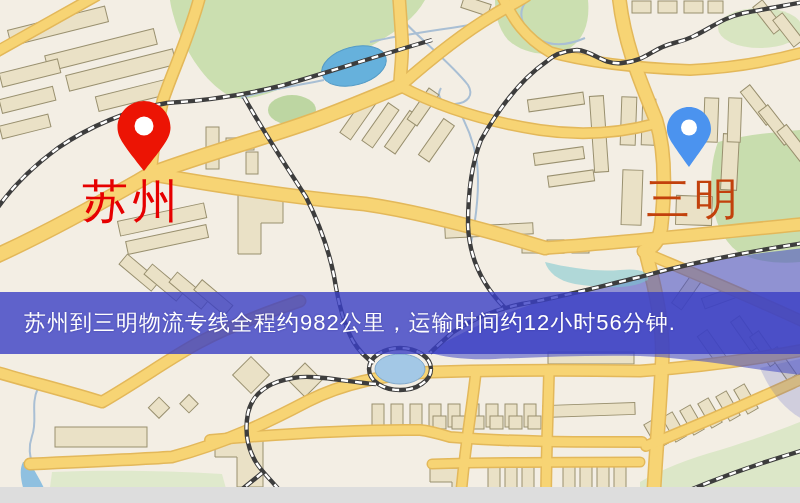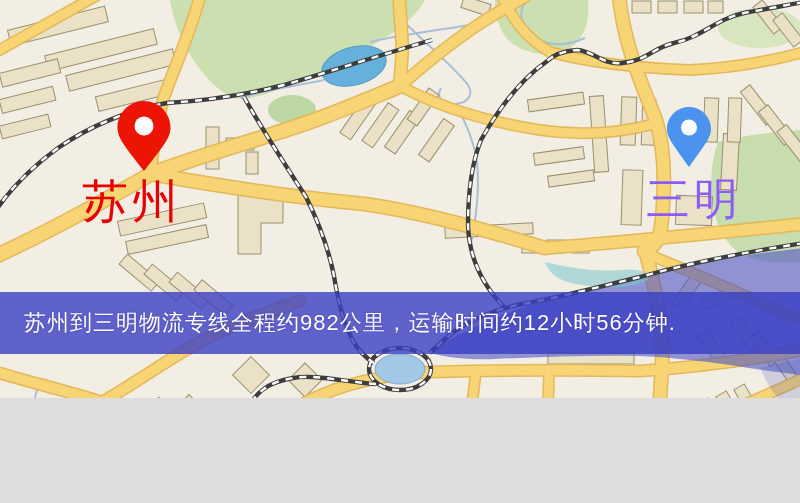--- a/index.html
+++ b/index.html
@@ -1,23 +1,23 @@
 <!DOCTYPE html>
 <html><head>
 <meta charset="utf-8">
 <style>
   html,body{margin:0;padding:0;background:#ddd;}
-  #stage{position:relative;width:800px;height:398px;overflow:hidden;
+  #stage{position:relative;width:800px;height:487px;overflow:hidden;
          font-family:"Liberation Sans",sans-serif;background:#f3eee4;}
   #mapsvg{position:absolute;left:0;top:0;}
   .pin{position:absolute;}
   .place-label{position:absolute;font-weight:500;line-height:1;
                letter-spacing:4px;white-space:nowrap;}
   #origin-label{left:82px;top:178px;font-size:46px;color:#e60000;}
-  #dest-label{left:646px;top:177px;font-size:44px;color:#8b5cf6;}
+  #dest-label{left:646px;top:177px;font-size:44px;color:#c2410c;}
   #banner{position:absolute;left:0;top:292px;width:800px;height:62px;
           background:rgba(58,62,196,0.80);display:flex;align-items:center;}
   #banner-text{color:#ffffff;font-size:22px;letter-spacing:1px;
                padding-left:24px;white-space:nowrap;
                text-shadow:0 0 2px rgba(40,40,140,.6);}
   .b{fill:#eae1c6;stroke:#99906f;stroke-width:1;}
   .rc{stroke:#e3b85a;fill:none;stroke-linecap:round;stroke-linejoin:round;}
   .rf{stroke:#f7d474;fill:none;stroke-linecap:round;stroke-linejoin:round;}
   .rrb{stroke:#3d3d3d;stroke-width:4.4;fill:none;}
   .rrw{stroke:#ffffff;stroke-width:2.4;fill:none;stroke-dasharray:7 7;}

